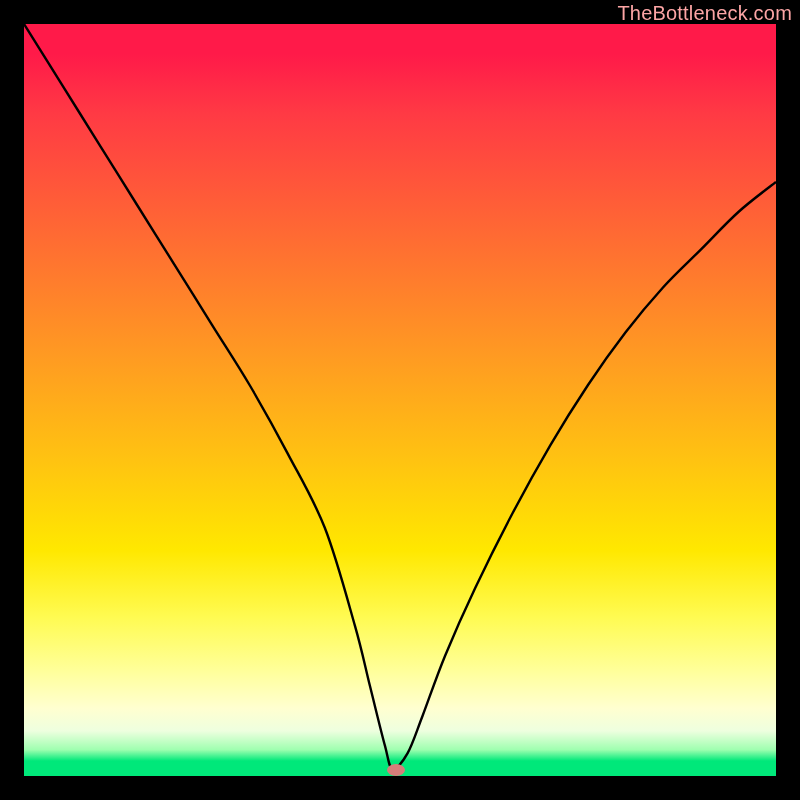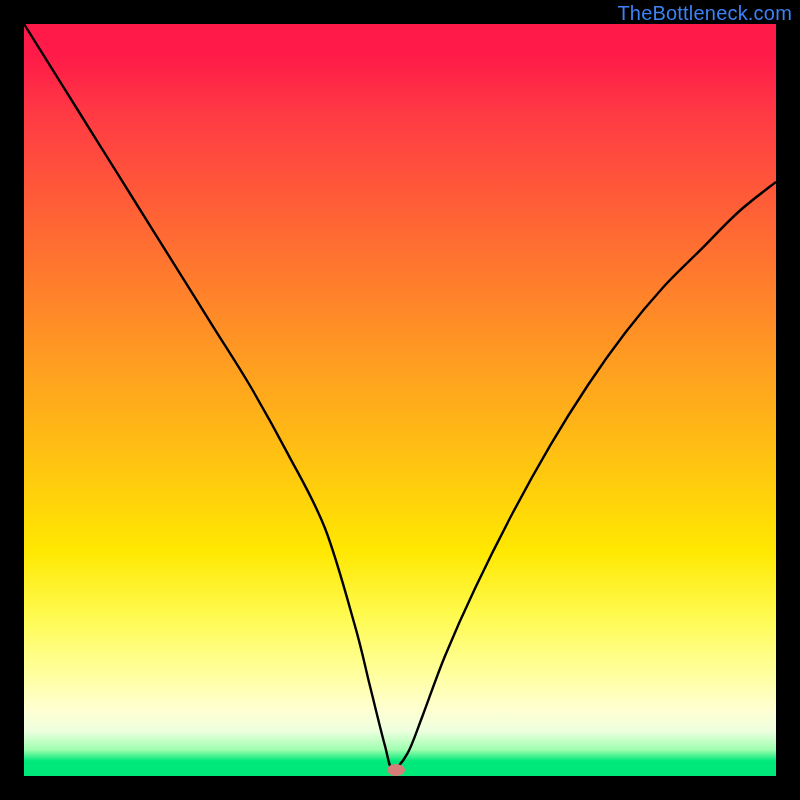--- a/index.html
+++ b/index.html
@@ -57,21 +57,21 @@
     width: 18px;
     height: 12px;
     border-radius: 50%;
     background: #d67d7a;
     transform: translate(-50%, -50%);
   }
   .watermark {
     position: absolute;
     top: 2px;
     right: 8px;
-    color: #3b82f6;
+    color: #fca5a5;
     font-size: 20px;
     font-weight: 500;
     letter-spacing: 0.2px;
     user-select: none;
   }
 </style>
 </head>
 <body>
 
 <div class="watermark">TheBottleneck.com</div>

